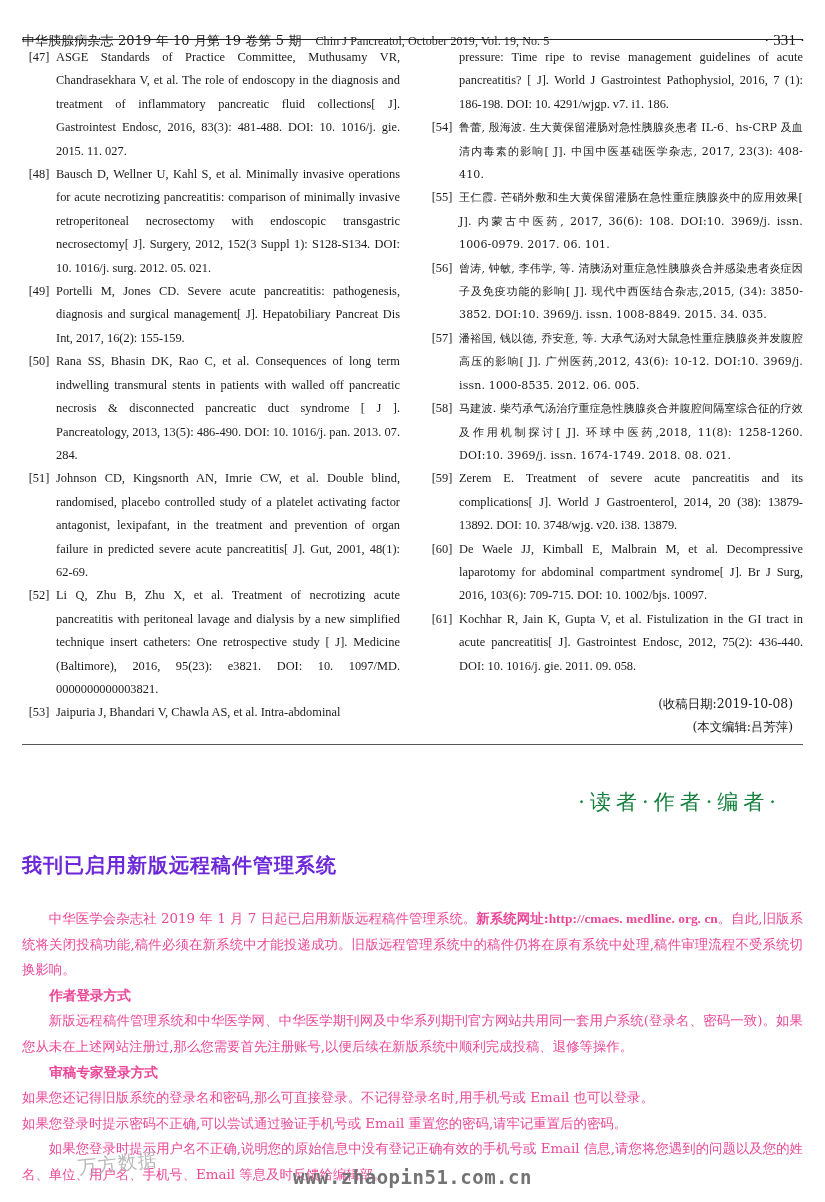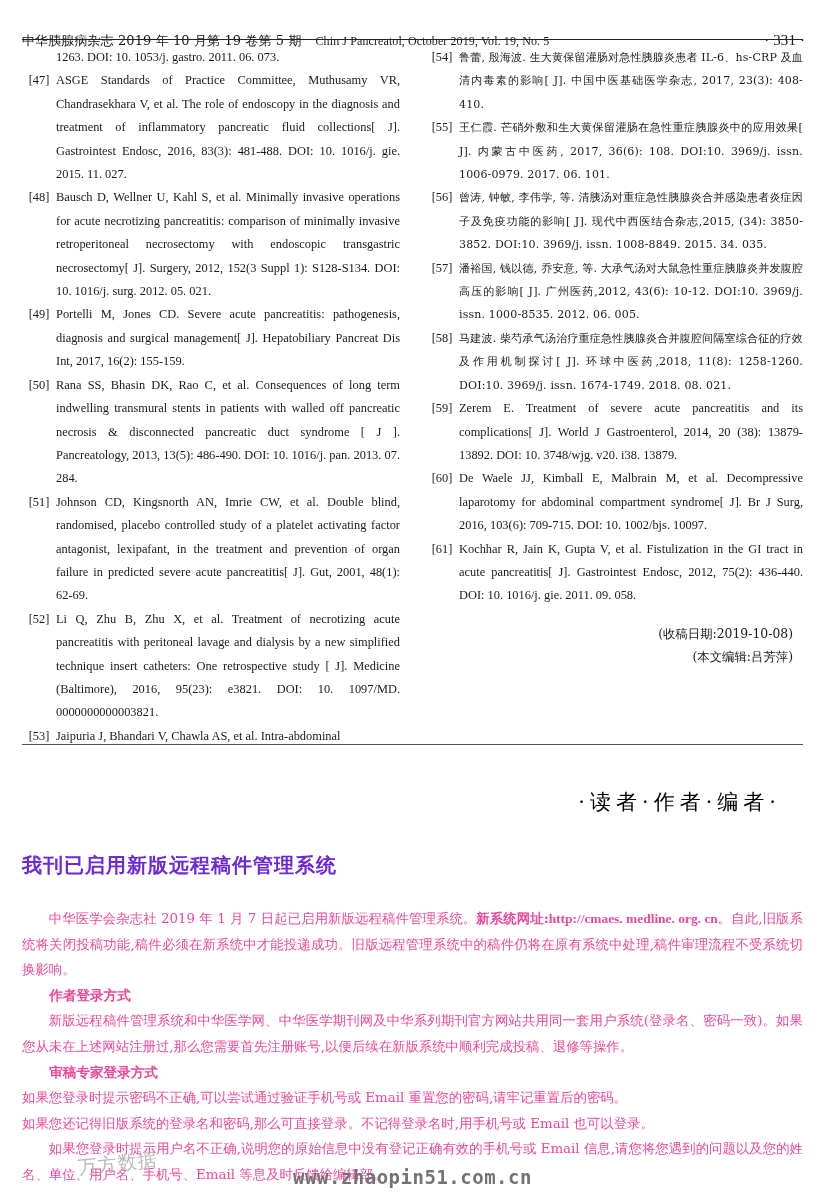--- a/index.html
+++ b/index.html
@@ -113,21 +113,21 @@
     position: absolute;
     top: 788px;
     left: 22px;
     width: 781px;
     text-align: right;
     padding-right: 22px;
     box-sizing: border-box;
     font-family: "DejaVu Serif", "Liberation Serif", serif;
     font-size: 21px;
     letter-spacing: 5px;
-    color: #000000;
+    color: #15803d;
   }
   .notice-title {
     position: absolute;
     top: 852px;
     left: 22px;
     font-family: "DejaVu Sans", "Liberation Sans", sans-serif;
     font-weight: bold;
     font-size: 20px;
     letter-spacing: 1px;
     color: #6d28d9;
@@ -197,55 +197,55 @@
       <span class="rh-cn">中华胰腺病杂志 2019 年 10 月第 19 卷第 5 期</span>
       <span class="rh-en">Chin J Pancreatol, October 2019, Vol. 19, No. 5</span>
     </span>
     <span class="rh-page">· 331 ·</span>
   </div>
   <div class="rule-top"></div>
 
   <div class="cols">
 
     <div class="col">
+      <div class="ref">
+        <span class="num">[47]</span>
+        <span class="body">ASGE Standards of Practice Committee, Muthusamy VR, Chandrasekhara V, et al. The role of endoscopy in the diagnosis and treatment of inflammatory pancreatic fluid collections[ J]. Gastrointest Endosc, 2016, 83(3): 481-488. DOI: 10. 1016/j. gie. 2015. 11. 027.</span>
+      </div>
+      <div class="ref">
+        <span class="num">[48]</span>
+        <span class="body">Bausch D, Wellner U, Kahl S, et al. Minimally invasive operations for acute necrotizing pancreatitis: comparison of minimally invasive retroperitoneal necrosectomy with endoscopic transgastric necrosectomy[ J]. Surgery, 2012, 152(3 Suppl 1): S128-S134. DOI: 10. 1016/j. surg. 2012. 05. 021.</span>
+      </div>
+      <div class="ref">
+        <span class="num">[49]</span>
+        <span class="body">Portelli M, Jones CD. Severe acute pancreatitis: pathogenesis, diagnosis and surgical management[ J]. Hepatobiliary Pancreat Dis Int, 2017, 16(2): 155-159.</span>
+      </div>
+      <div class="ref">
+        <span class="num">[50]</span>
+        <span class="body">Rana SS, Bhasin DK, Rao C, et al. Consequences of long term indwelling transmural stents in patients with walled off pancreatic necrosis &amp; disconnected pancreatic duct syndrome [ J ]. Pancreatology, 2013, 13(5): 486-490. DOI: 10. 1016/j. pan. 2013. 07. 284.</span>
+      </div>
+      <div class="ref">
+        <span class="num">[51]</span>
+        <span class="body">Johnson CD, Kingsnorth AN, Imrie CW, et al. Double blind, randomised, placebo controlled study of a platelet activating factor antagonist, lexipafant, in the treatment and prevention of organ failure in predicted severe acute pancreatitis[ J]. Gut, 2001, 48(1): 62-69.</span>
+      </div>
+      <div class="ref">
+        <span class="num">[52]</span>
+        <span class="body">Li Q, Zhu B, Zhu X, et al. Treatment of necrotizing acute pancreatitis with peritoneal lavage and dialysis by a new simplified technique insert catheters: One retrospective study [ J]. Medicine (Baltimore), 2016, 95(23): e3821. DOI: 10. 1097/MD. 0000000000003821.</span>
+      </div>
+      <div class="ref">
+        <span class="num">[53]</span>
+        <span class="body">Jaipuria J, Bhandari V, Chawla AS, et al. Intra-abdominal</span>
+      </div>
+    </div>
+
+    <div class="col">
       <div class="ref ref-first">
         <span class="num"></span>
-        <span class="body">1263. DOI: 10. 1053/j. gastro. 2011. 06. 073.</span>
-      </div>
-      <div class="ref">
-        <span class="num">[47]</span>
-        <span class="body">ASGE Standards of Practice Committee, Muthusamy VR, Chandrasekhara V, et al. The role of endoscopy in the diagnosis and treatment of inflammatory pancreatic fluid collections[ J]. Gastrointest Endosc, 2016, 83(3): 481-488. DOI: 10. 1016/j. gie. 2015. 11. 027.</span>
-      </div>
-      <div class="ref">
-        <span class="num">[48]</span>
-        <span class="body">Bausch D, Wellner U, Kahl S, et al. Minimally invasive operations for acute necrotizing pancreatitis: comparison of minimally invasive retroperitoneal necrosectomy with endoscopic transgastric necrosectomy[ J]. Surgery, 2012, 152(3 Suppl 1): S128-S134. DOI: 10. 1016/j. surg. 2012. 05. 021.</span>
-      </div>
-      <div class="ref">
-        <span class="num">[49]</span>
-        <span class="body">Portelli M, Jones CD. Severe acute pancreatitis: pathogenesis, diagnosis and surgical management[ J]. Hepatobiliary Pancreat Dis Int, 2017, 16(2): 155-159.</span>
-      </div>
-      <div class="ref">
-        <span class="num">[50]</span>
-        <span class="body">Rana SS, Bhasin DK, Rao C, et al. Consequences of long term indwelling transmural stents in patients with walled off pancreatic necrosis &amp; disconnected pancreatic duct syndrome [ J ]. Pancreatology, 2013, 13(5): 486-490. DOI: 10. 1016/j. pan. 2013. 07. 284.</span>
-      </div>
-      <div class="ref">
-        <span class="num">[51]</span>
-        <span class="body">Johnson CD, Kingsnorth AN, Imrie CW, et al. Double blind, randomised, placebo controlled study of a platelet activating factor antagonist, lexipafant, in the treatment and prevention of organ failure in predicted severe acute pancreatitis[ J]. Gut, 2001, 48(1): 62-69.</span>
-      </div>
-      <div class="ref">
-        <span class="num">[52]</span>
-        <span class="body">Li Q, Zhu B, Zhu X, et al. Treatment of necrotizing acute pancreatitis with peritoneal lavage and dialysis by a new simplified technique insert catheters: One retrospective study [ J]. Medicine (Baltimore), 2016, 95(23): e3821. DOI: 10. 1097/MD. 0000000000003821.</span>
-      </div>
-      <div class="ref">
-        <span class="num">[53]</span>
-        <span class="body">Jaipuria J, Bhandari V, Chawla AS, et al. Intra-abdominal</span>
-      </div>
-    </div>
-
-    <div class="col">
+        <span class="body">pressure: Time ripe to revise management guidelines of acute pancreatitis? [ J]. World J Gastrointest Pathophysiol, 2016, 7 (1): 186-198. DOI: 10. 4291/wjgp. v7. i1. 186.</span>
+      </div>
       <div class="ref">
         <span class="num">[54]</span>
         <span class="body cn">鲁蕾, 殷海波. 生大黄保留灌肠对急性胰腺炎患者 IL-6、hs-CRP 及血清内毒素的影响[ J]. 中国中医基础医学杂志, 2017, 23(3): 408-410.</span>
       </div>
       <div class="ref">
         <span class="num">[55]</span>
         <span class="body cn">王仁霞. 芒硝外敷和生大黄保留灌肠在急性重症胰腺炎中的应用效果[ J]. 内蒙古中医药, 2017, 36(6): 108. DOI:10. 3969/j. issn. 1006-0979. 2017. 06. 101.</span>
       </div>
       <div class="ref">
         <span class="num">[56]</span>
@@ -284,21 +284,21 @@
   <div class="notice-kicker">·读者·作者·编者·</div>
   <div class="notice-title">我刊已启用新版远程稿件管理系统</div>
 
   <div class="notice-body">
     <p><span>中华医学会杂志社 2019 年 1 月 7 日起已启用新版远程稿件管理系统。</span><span class="b">新系统网址:</span><span class="url">http://cmaes. medline. org. cn</span><span>。自此,旧版系统将关闭投稿功能,稿件必须在新系统中才能投递成功。旧版远程管理系统中的稿件仍将在原有系统中处理,稿件审理流程不受系统切换影响。</span></p>
 
     <h4>作者登录方式</h4>
     <p>新版远程稿件管理系统和中华医学网、中华医学期刊网及中华系列期刊官方网站共用同一套用户系统(登录名、密码一致)。如果您从未在上述网站注册过,那么您需要首先注册账号,以便后续在新版系统中顺利完成投稿、退修等操作。</p>
 
     <h4>审稿专家登录方式</h4>
+    <p class="noind">如果您还记得旧版系统的登录名和密码,那么可直接登录。不记得登录名时,用手机号或 Email 也可以登录。</p>
     <p class="noind">如果您登录时提示密码不正确,可以尝试通过验证手机号或 Email 重置您的密码,请牢记重置后的密码。</p>
-    <p class="noind">如果您还记得旧版系统的登录名和密码,那么可直接登录。不记得登录名时,用手机号或 Email 也可以登录。</p>
     <p>如果您登录时提示用户名不正确,说明您的原始信息中没有登记正确有效的手机号或 Email 信息,请您将您遇到的问题以及您的姓名、单位、用户名、手机号、Email 等息及时反馈给编辑部。</p>
   </div>
 
   <div class="wm-wanfang">万方数据</div>
   <div class="wm-site">www.zhaopin51.com.cn</div>
 
 </div>
 
 </body></html>

